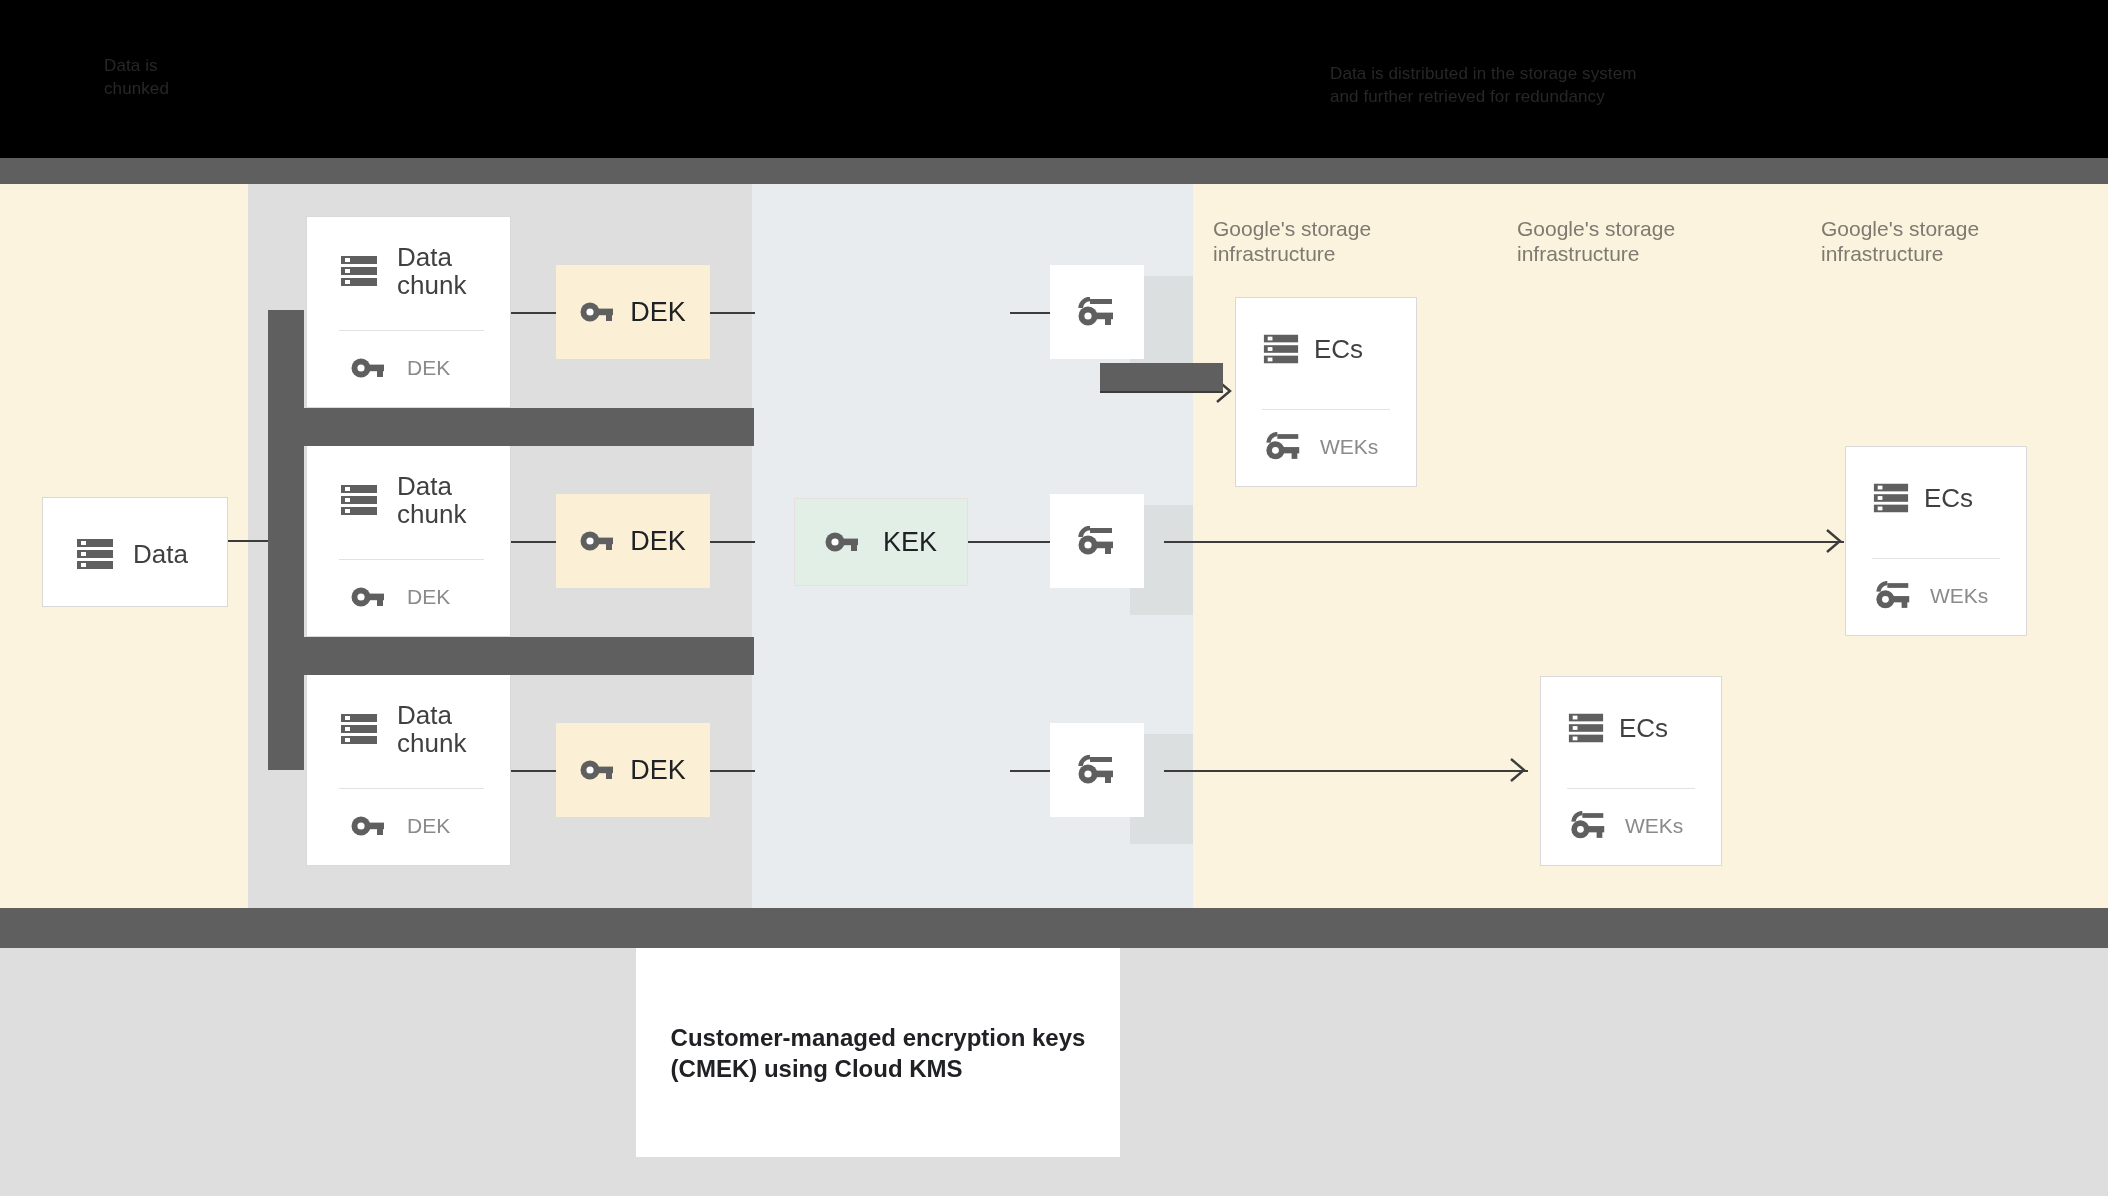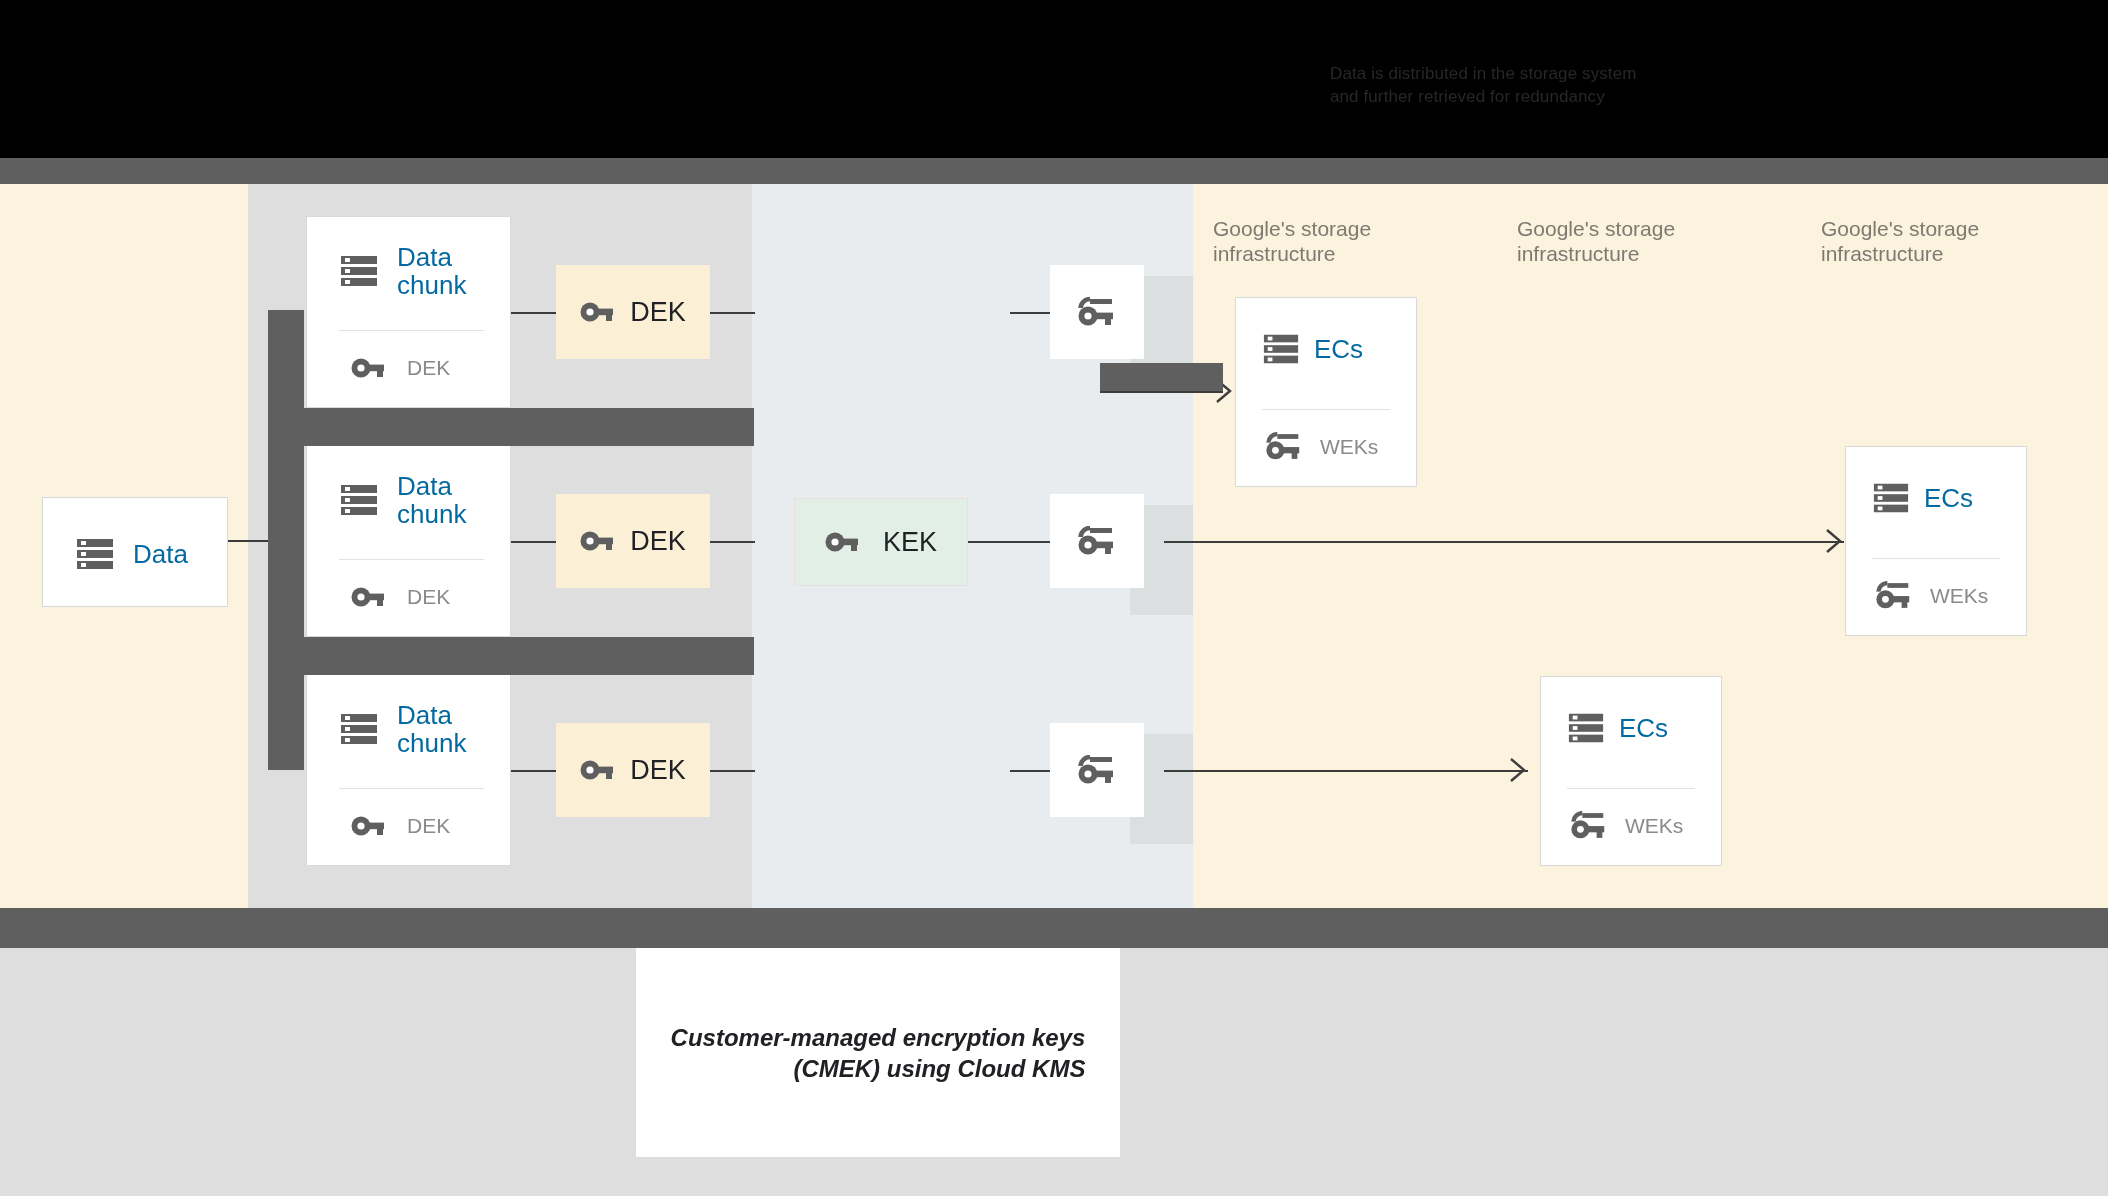--- a/index.html
+++ b/index.html
@@ -51,21 +51,21 @@
     border:1px solid #d9d9d9;
     box-sizing:border-box;
   }
   .card-row{
     position:absolute;
     display:flex;
     align-items:center;
     gap:18px;
   }
   .card-label{
-    color:#0369a1;
+    color:#404040;
     font-size:26px;
     line-height:28px;
     white-space:pre-line;
   }
   .card-sublabel{
     color:#8a8a8a;
     font-size:21px;
     line-height:24px;
   }
   .card-divider{
@@ -109,22 +109,21 @@
   
   .caption{
     position:absolute;
     left:636px;top:948px;
     width:484px;height:209px;
     background:#ffffff;
     display:flex;
     flex-direction:column;
     align-items:center;
     justify-content:center;
-    text-align:right;
-    font-style:italic;
+    text-align:left;
   }
   .cap-strong{
     font-size:24px;
     font-weight:bold;
     color:#202124;
     line-height:31px;
     white-space:pre-line;
   }
   .cap-normal{
     font-size:24px;
@@ -139,20 +138,22 @@
 <body>
 
 <div id="stage">
 
   <div class="band band-black"></div>
   <div class="band band-topgray"></div>
   <div class="band band-cream"></div>
   <div class="band band-midgray"></div>
   <div class="band band-bottom"></div>
 
+  <div class="hdr-text" style="left:104px;top:54px;width:240px;">Data is
+chunked</div>
   <div class="hdr-text" style="left:1330px;top:62px;width:640px;">Data is distributed in the storage system
 and further retrieved for redundancy</div>
 
   <div class="plate plate-chunkbg"></div>
   <div class="plate plate-center"></div>
   <div class="plate plate-right"></div>
   <div class="plate plate-dataleftbg"></div>
 
   <div class="keyshadow" style="left:1130px;top:276px;width:63px;height:110px;"></div>
   <div class="keyshadow" style="left:1130px;top:505px;width:63px;height:110px;"></div>

